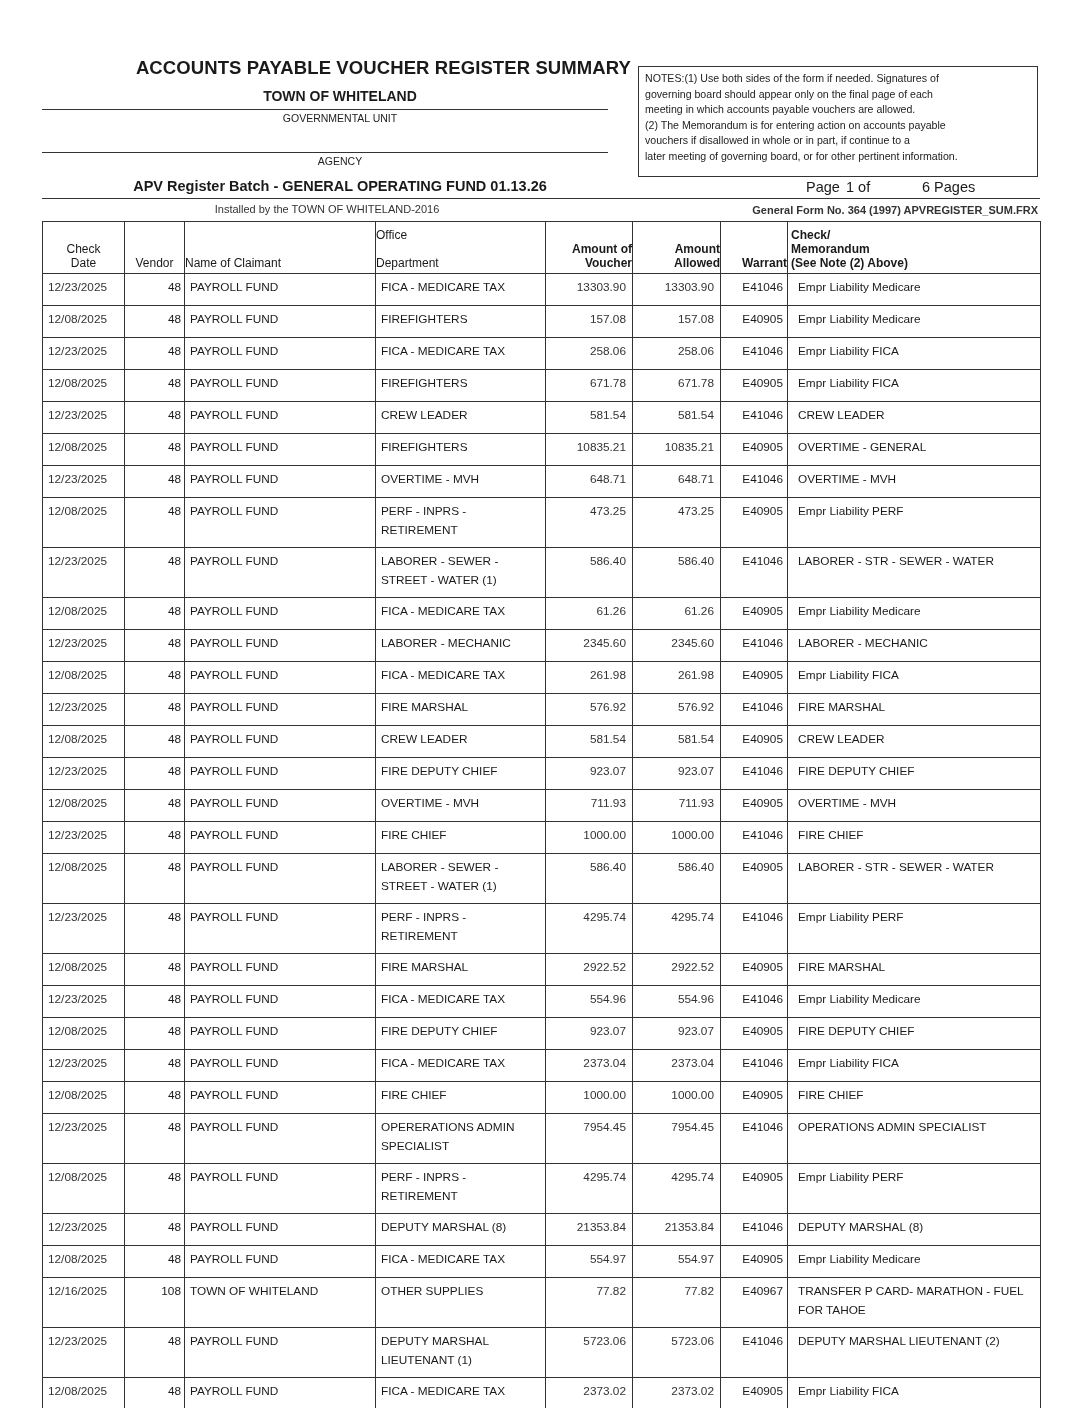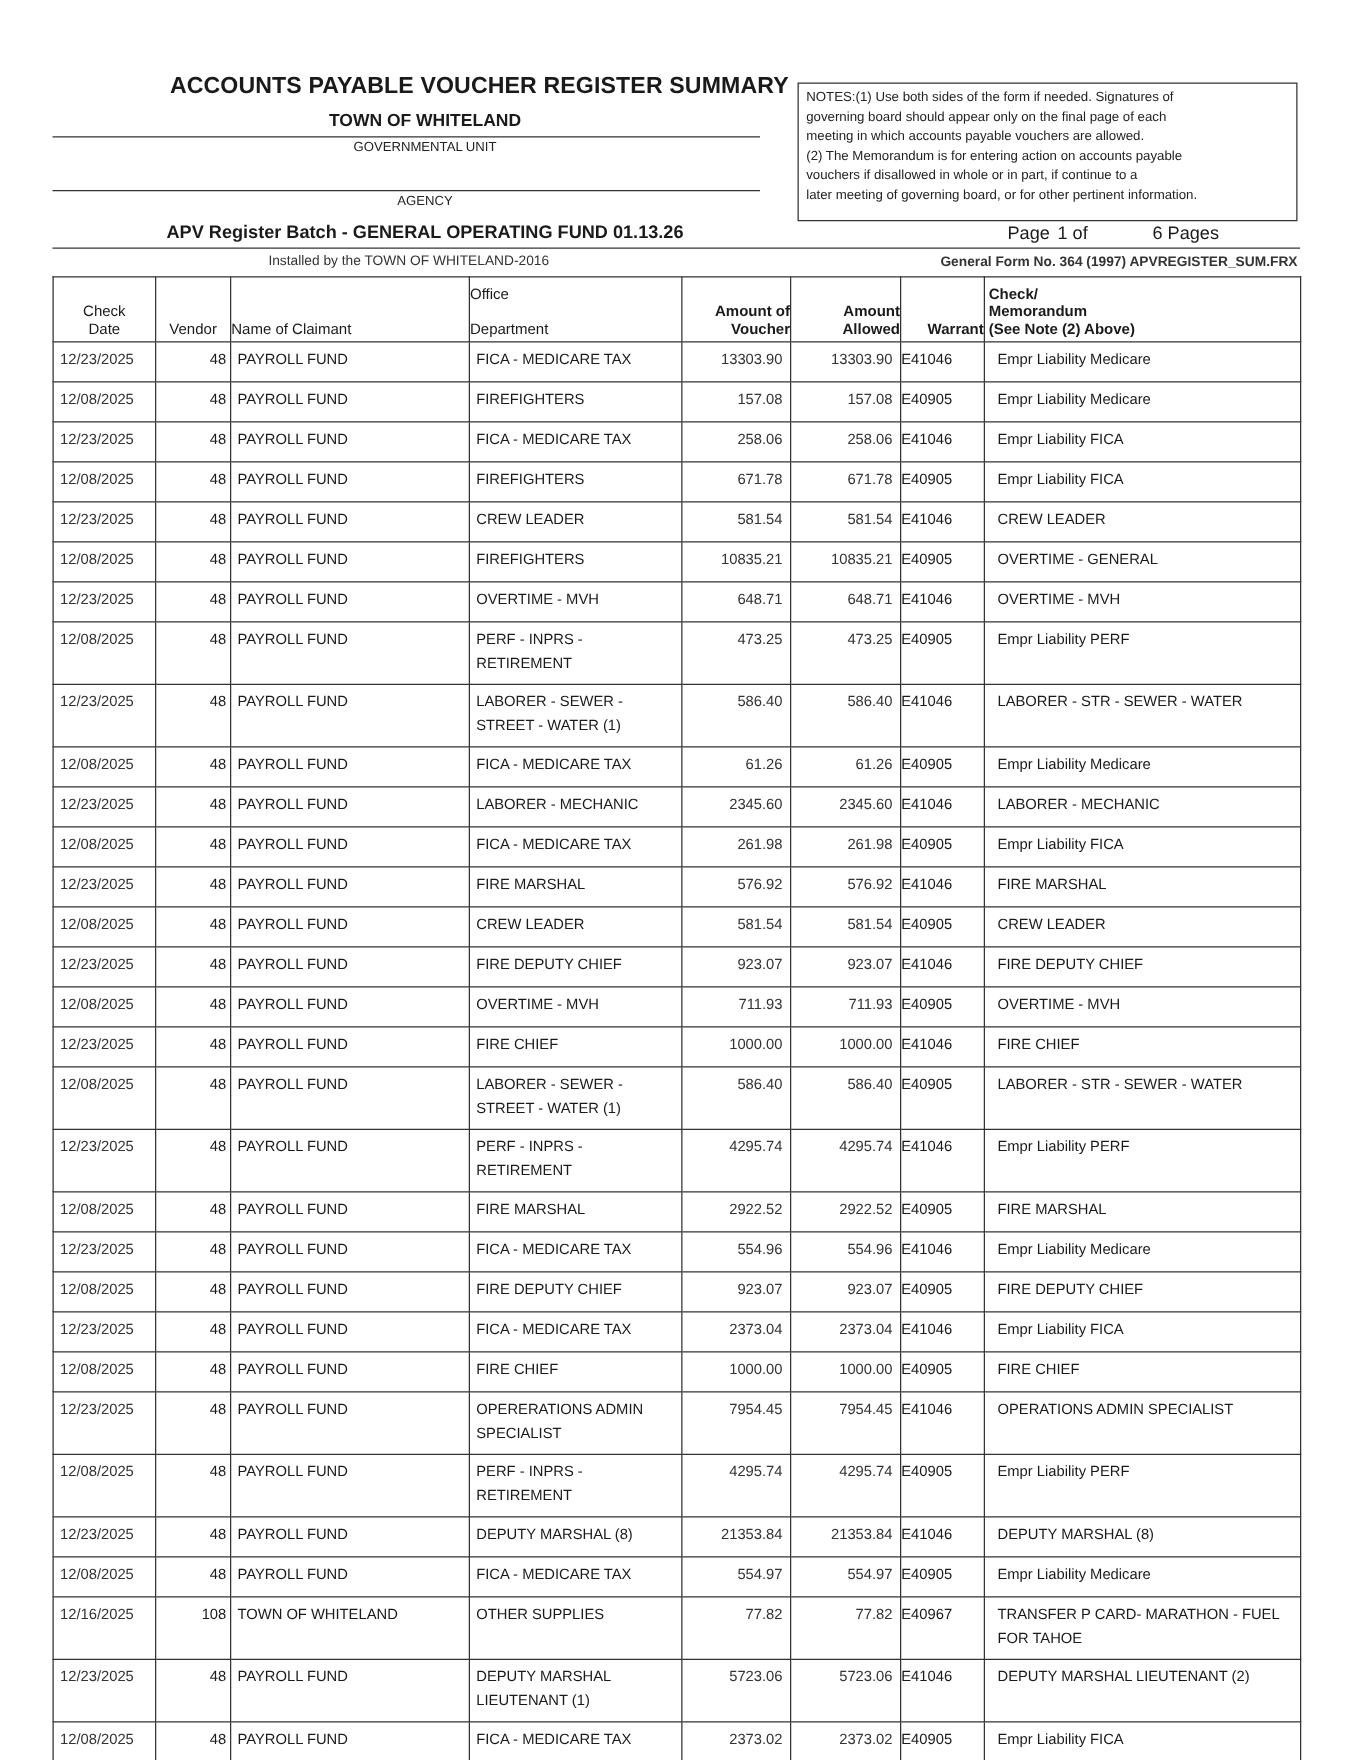--- a/index.html
+++ b/index.html
@@ -21,21 +21,21 @@
   table.reg th, table.reg td { border:1px solid #333; font-size:11.8px; vertical-align:top; padding:0; }
   table.reg th { font-weight:normal; font-size:12px; height:48px; vertical-align:bottom; padding-bottom:3px; line-height:14px; }
   table.reg th.bold { font-weight:bold;margin-top:36px; }
   table.reg td { height:27px; line-height:19px; padding-top:4px; }
   table.reg tr.tall td { height:45px; }
   td.date { padding-left:5px !important; text-align:left; color:#333; }
   td.vendor { text-align:right; padding-right:3px !important; }
   td.claimant { padding-left:5px !important; }
   td.office { padding-left:5px !important; }
   td.amt { text-align:right; padding-right:6px !important; color:#333; }
-  td.warrant { padding-right:4px !important; }
+  td.warrant { text-align:right; padding-right:4px !important; }
   td.memo { padding-left:10px !important; }
   th.left { text-align:left; padding-left:8px; }
   th.right { text-align:right; padding-right:6px; }
   th.center { text-align:center; }
 </style>
 </head>
 <body>
 
 <div class="abs title">ACCOUNTS PAYABLE VOUCHER REGISTER SUMMARY</div>
 <div class="abs unit">TOWN OF WHITELAND</div>

